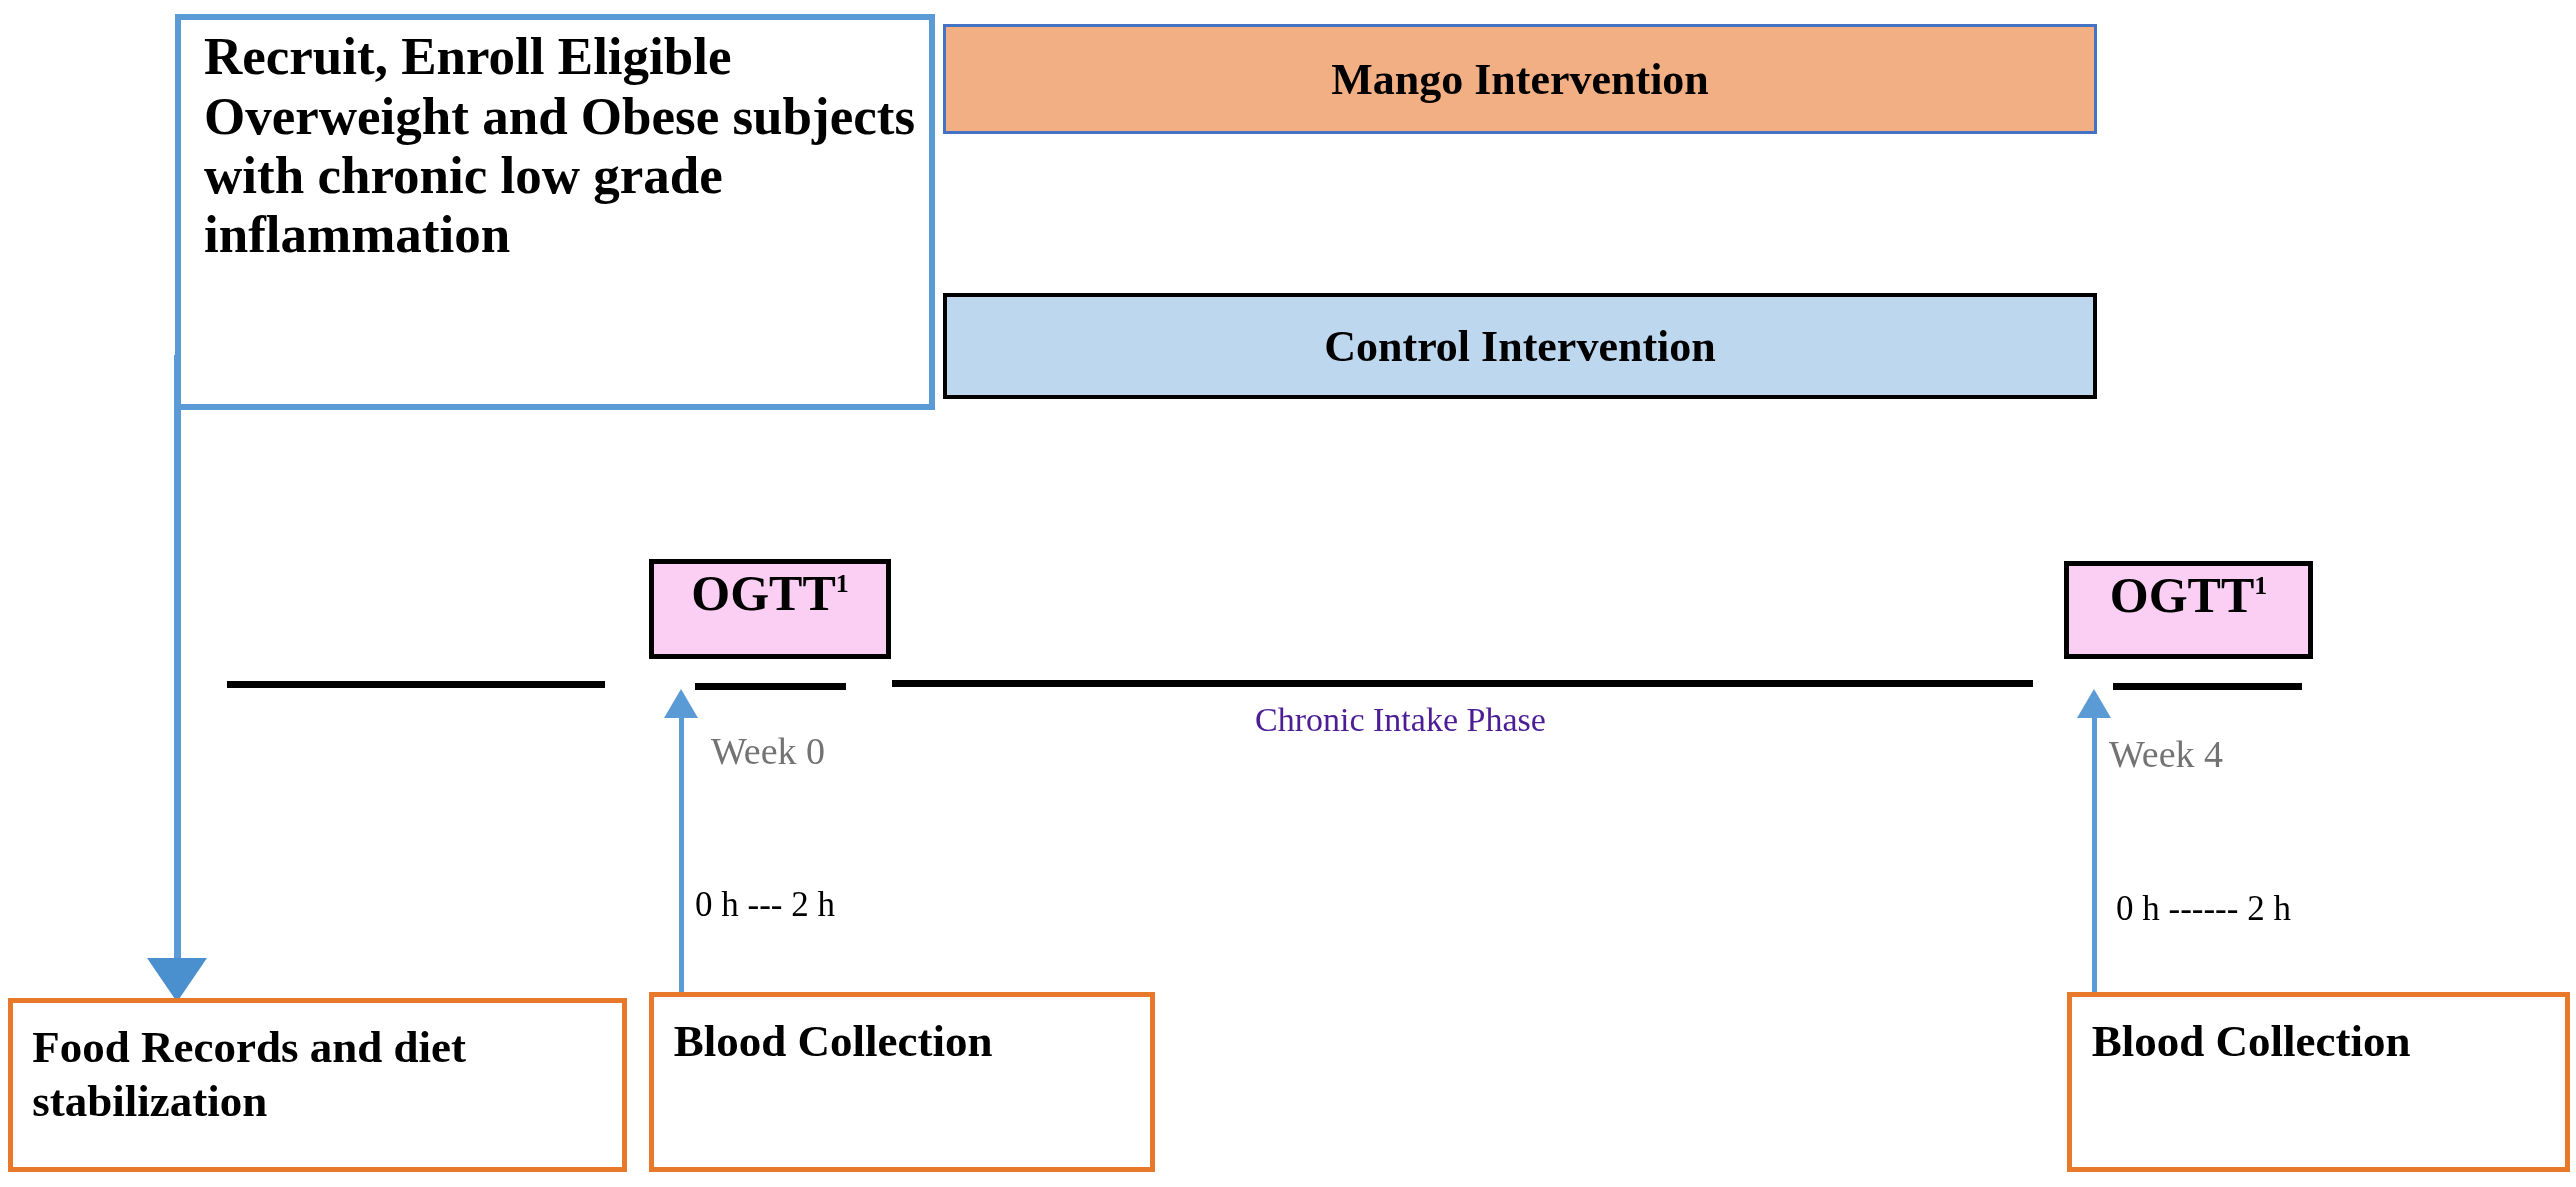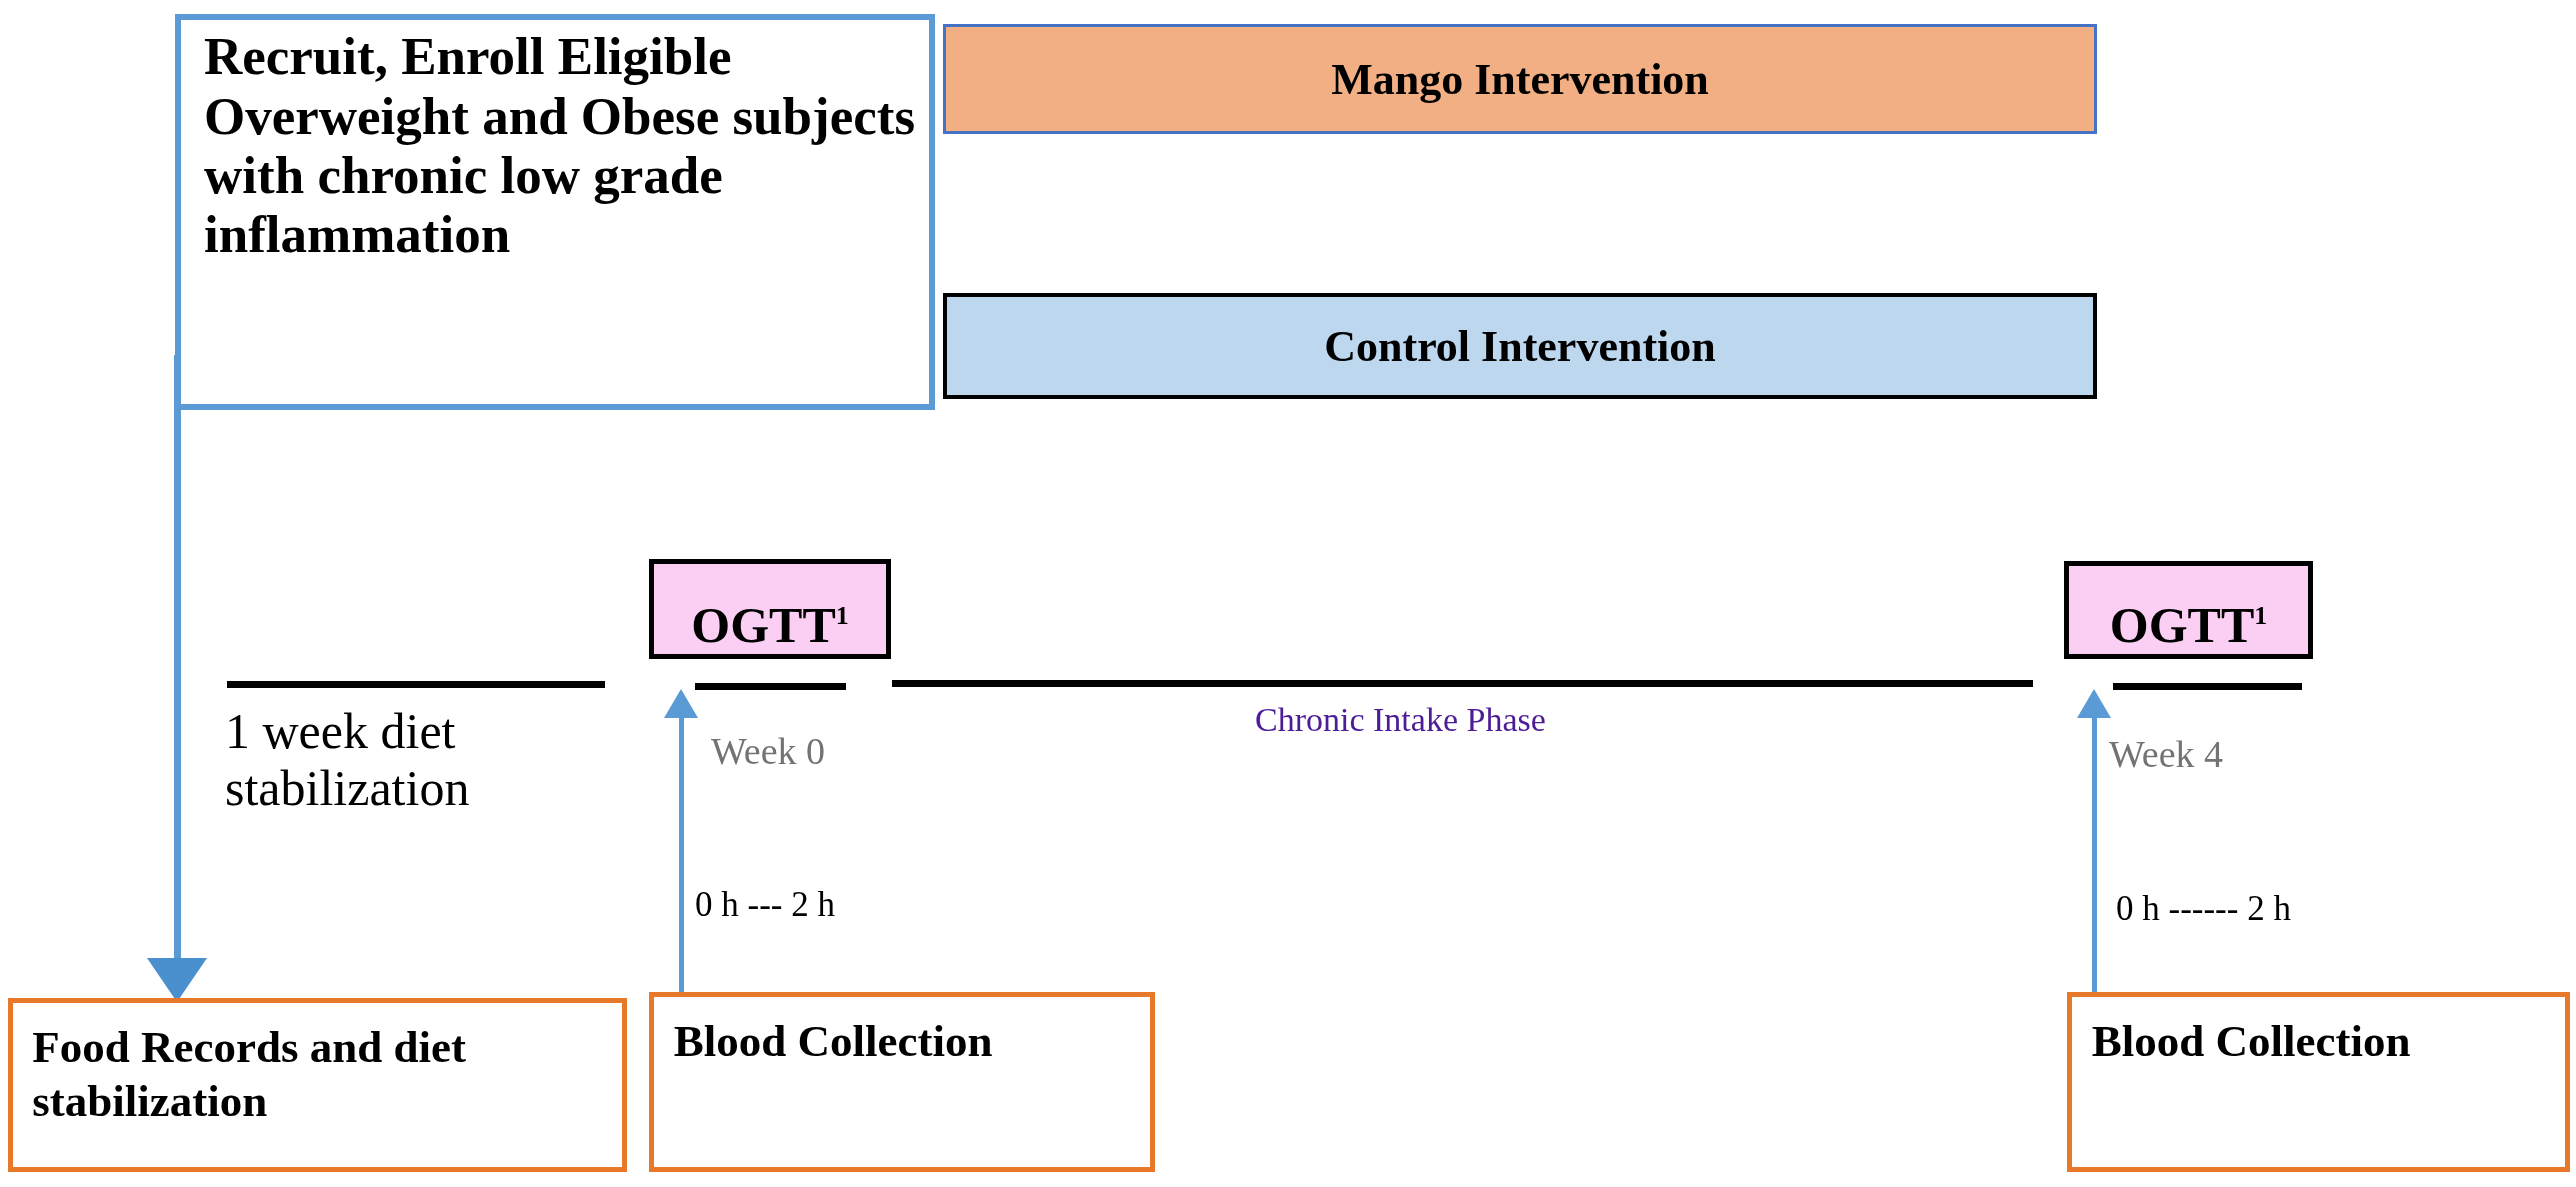--- a/index.html
+++ b/index.html
@@ -67,21 +67,21 @@
     background: #BDD7EE;
     border: 4.5px solid #000000;
   }
 
   
   .ogtt-box {
     box-sizing: border-box;
     background: #FBCFF3;
     border: 5.3px solid #000000;
     display: flex;
-    align-items: flex-end;
+    align-items: flex-start;
     justify-content: center;
     font-size: 50px;
     font-weight: bold;
     color: #000000;
   }
   .ogtt-box sup {
     font-size: 0.52em;
     font-weight: bold;
     vertical-align: super;
     line-height: 0;
@@ -207,21 +207,20 @@
 
   <div id="ogtt-week4" class="abs ogtt-box">
     <span><span>OGTT</span><sup>1</sup></span>
   </div>
 
   <div id="seg-stabilization" class="abs timeline-seg"></div>
   <div id="seg-week0-tick" class="abs timeline-seg"></div>
   <div id="seg-chronic" class="abs timeline-seg"></div>
   <div id="seg-week4-tick" class="abs timeline-seg"></div>
 
-  <div id="label-stabilization" class="abs">1 week diet stabilization</div>
 
   <div id="label-chronic" class="abs">Chronic Intake Phase</div>
 
   <div id="label-week0" class="abs week-label">Week 0</div>
 
   <div id="label-week4" class="abs week-label">Week 4</div>
 
   <div id="label-hours0" class="abs hours-label">0 h ---  2 h</div>
 
   <div id="label-hours4" class="abs hours-label">0 h ------ 2 h</div>

